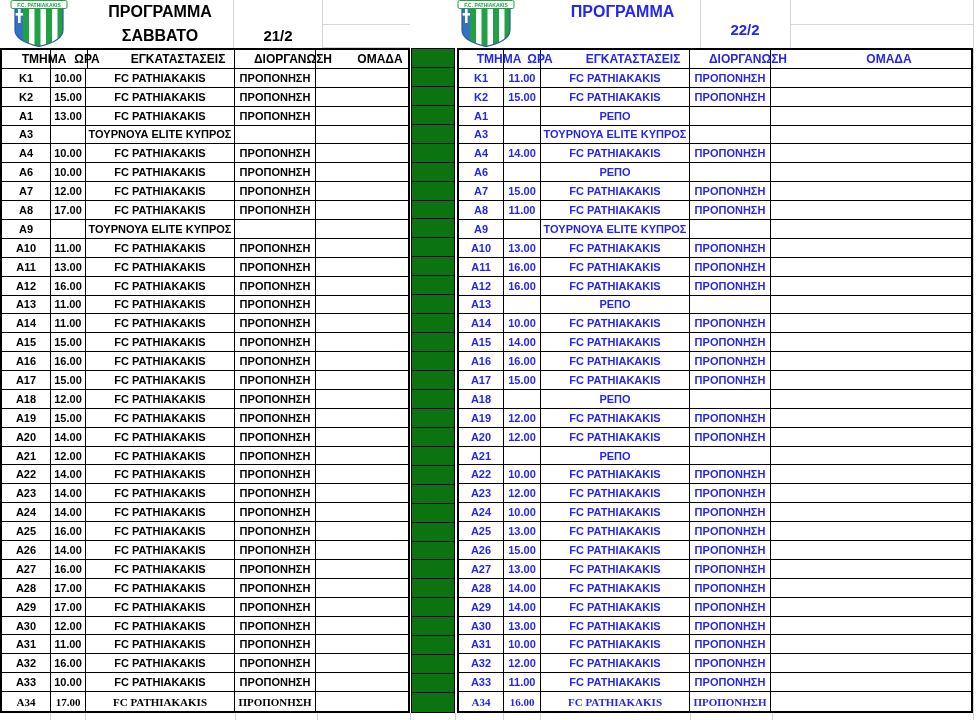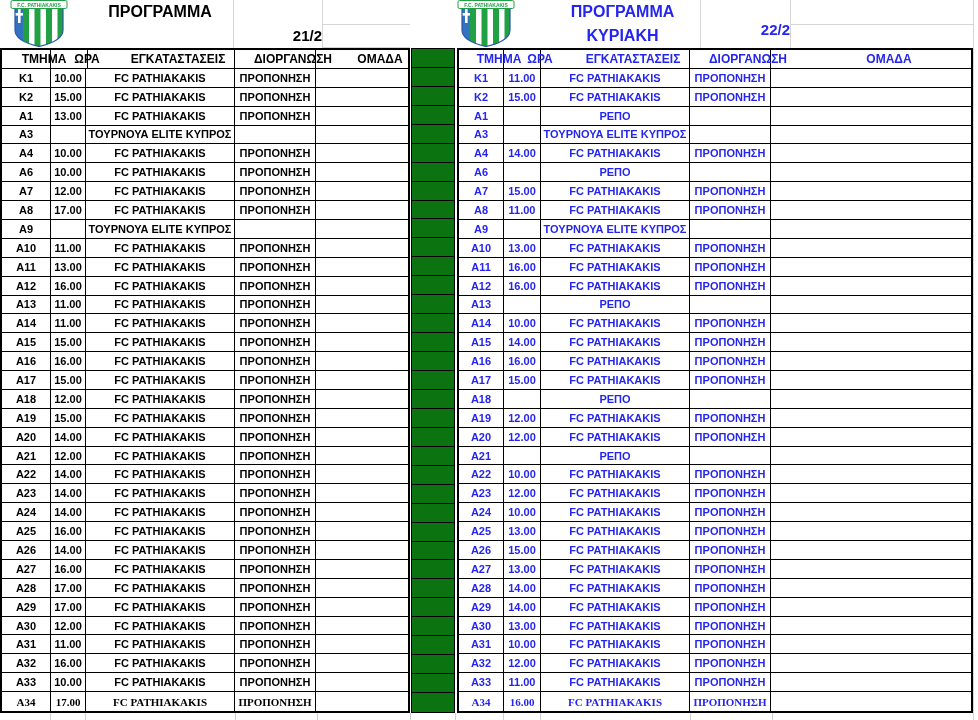--- a/index.html
+++ b/index.html
@@ -5,21 +5,21 @@
   html,body{margin:0;padding:0;background:#fff;}
   #screen{position:relative;width:978px;height:720px;background:#ffffff;overflow:hidden;
           font-family:"Liberation Sans",sans-serif;font-weight:700;color:#000;}
   
   .faint{position:absolute;background:#d6d6d6;}
   .faint.v{width:1px;}
   .faint.h{height:1px;}
   
   .title-cell{position:absolute;height:24px;line-height:24px;text-align:center;
               font-size:16px;letter-spacing:0px;white-space:nowrap;}
-  .date-cell{position:absolute;height:24px;line-height:24px;text-align:right;font-size:15px;}
+  .date-cell{position:absolute;height:24px;line-height:24px;text-align:center;font-size:15px;}
   .sunday-text{color:var(--sunday-blue,#2525f0);}
   .logo{position:absolute;top:0;}
   
   .tbl{position:absolute;top:48px;height:665px;box-sizing:border-box;border:2px solid #000;
        display:grid;grid-auto-rows:1fr;background:#fff;}
   .trow{display:grid;border-bottom:1px solid #000;box-sizing:border-box;min-width:0;}
   .tbl .trow:last-child{border-bottom:none;font-family:Liberation Serif, serif;}
   .left-cols{grid-template-columns:49px 35px 149px 81px 1fr;}
   .right-cols{grid-template-columns:45px 37px 149px 81px 1fr;}
   .cell{box-sizing:border-box;border-right:1px solid #000;display:flex;align-items:center;
@@ -73,39 +73,39 @@
       <rect x="47.5" y="8" width="6" height="39" fill="#22a044"></rect>
       <rect x="5" y="8" width="8" height="39" fill="#3372bf"></rect>
       <rect x="8" y="8" width="2.6" height="15" fill="#ffffff"></rect>
       <rect x="5" y="13" width="8" height="2.6" fill="#ffffff"></rect>
     </g>
     <path d="M5 8 H53 V30 Q53 41 29 46.5 Q5 41 5 30 Z" fill="none" stroke="#2a56a8" stroke-width="1.2"></path>
     <rect x="1" y="0.5" width="56" height="8" rx="1.5" fill="#ffffff" stroke="#22a044" stroke-width="1"></rect>
     <text x="29" y="6.8" text-anchor="middle" font-size="5" font-weight="bold" fill="#22a044">F.C. PATHIAKAKIS</text>
   </svg>
   <div class="title-cell" style="left:86px;top:0;width:148px;">ΠΡΟΓΡΑΜΜΑ</div>
+  <div class="title-cell" style="left:86px;top:24px;width:148px;">ΣΑΒΒΑΤΟ</div>
   <div class="date-cell" style="left:234px;top:24px;width:88px;">21/2</div>
 
   <svg class="logo" style="left:457px;" width="58" height="47" viewBox="0 0 58 47">
     <g clip-path="url(#shieldClip)">
       <rect x="5" y="8" width="48" height="39" fill="#ffffff"></rect>
       <rect x="13" y="8" width="6" height="39" fill="#22a044"></rect>
       <rect x="24.5" y="8" width="6" height="39" fill="#22a044"></rect>
       <rect x="36" y="8" width="6" height="39" fill="#22a044"></rect>
       <rect x="47.5" y="8" width="6" height="39" fill="#22a044"></rect>
       <rect x="5" y="8" width="8" height="39" fill="#3372bf"></rect>
       <rect x="8" y="8" width="2.6" height="15" fill="#ffffff"></rect>
       <rect x="5" y="13" width="8" height="2.6" fill="#ffffff"></rect>
     </g>
     <path d="M5 8 H53 V30 Q53 41 29 46.5 Q5 41 5 30 Z" fill="none" stroke="#2a56a8" stroke-width="1.2"></path>
     <rect x="1" y="0.5" width="56" height="8" rx="1.5" fill="#ffffff" stroke="#22a044" stroke-width="1"></rect>
     <text x="29" y="6.8" text-anchor="middle" font-size="5" font-weight="bold" fill="#22a044">F.C. PATHIAKAKIS</text>
   </svg>
   <div class="title-cell sunday-text" style="left:545px;top:0;width:155px;">ΠΡΟΓΡΑΜΜΑ</div>
-  <div class="title-cell sunday-text" style="left:545px;top:24px;width:155px;">ΚΥΡΙΑΚΗ</div>
   <div class="date-cell sunday-text" style="left:700px;top:18px;width:90px;">22/2</div>
 
   <div class="tbl" id="sat-tbl" style="left:0;width:410px;">
     <div class="trow thead left-cols">
       <div class="cell">ΤΜΗΜΑ</div>
       <div class="cell">ΩΡΑ</div>
       <div class="cell">ΕΓΚΑΤΑΣΤΑΣΕΙΣ</div>
       <div class="cell">ΔΙΟΡΓΑΝΩΣΗ</div>
       <div class="cell">ΟΜΑΔΑ</div>
     </div>

